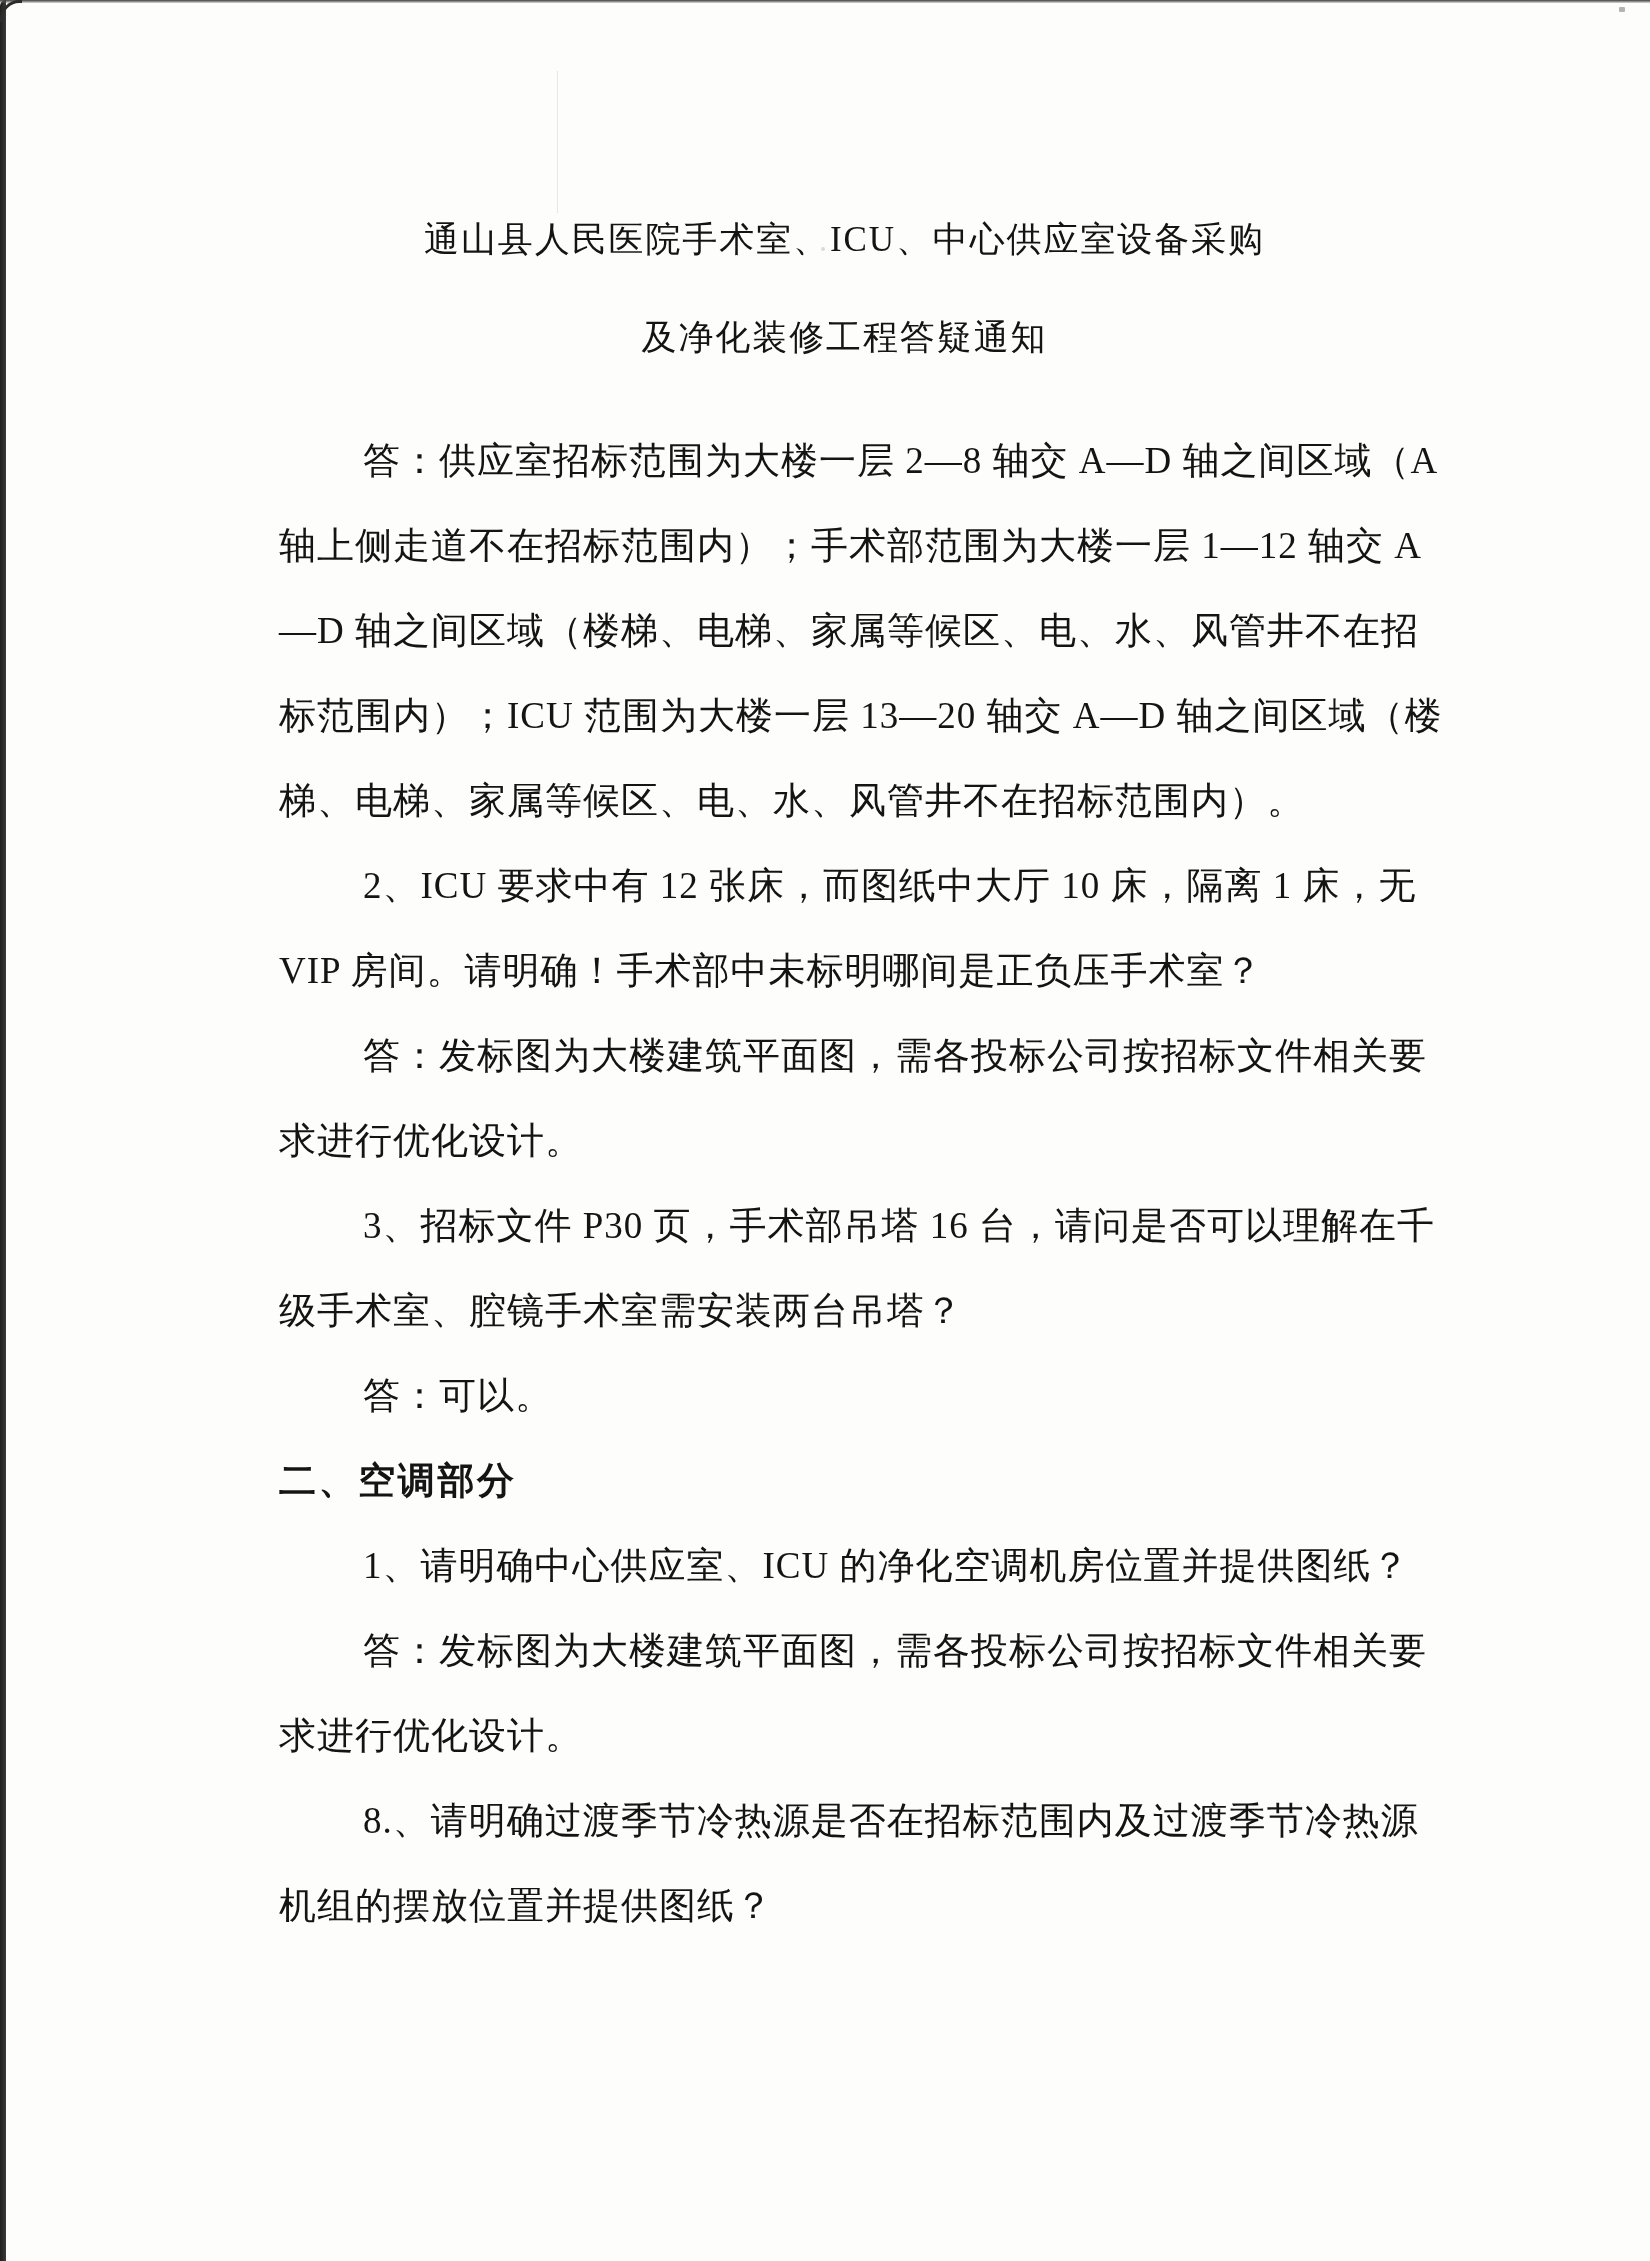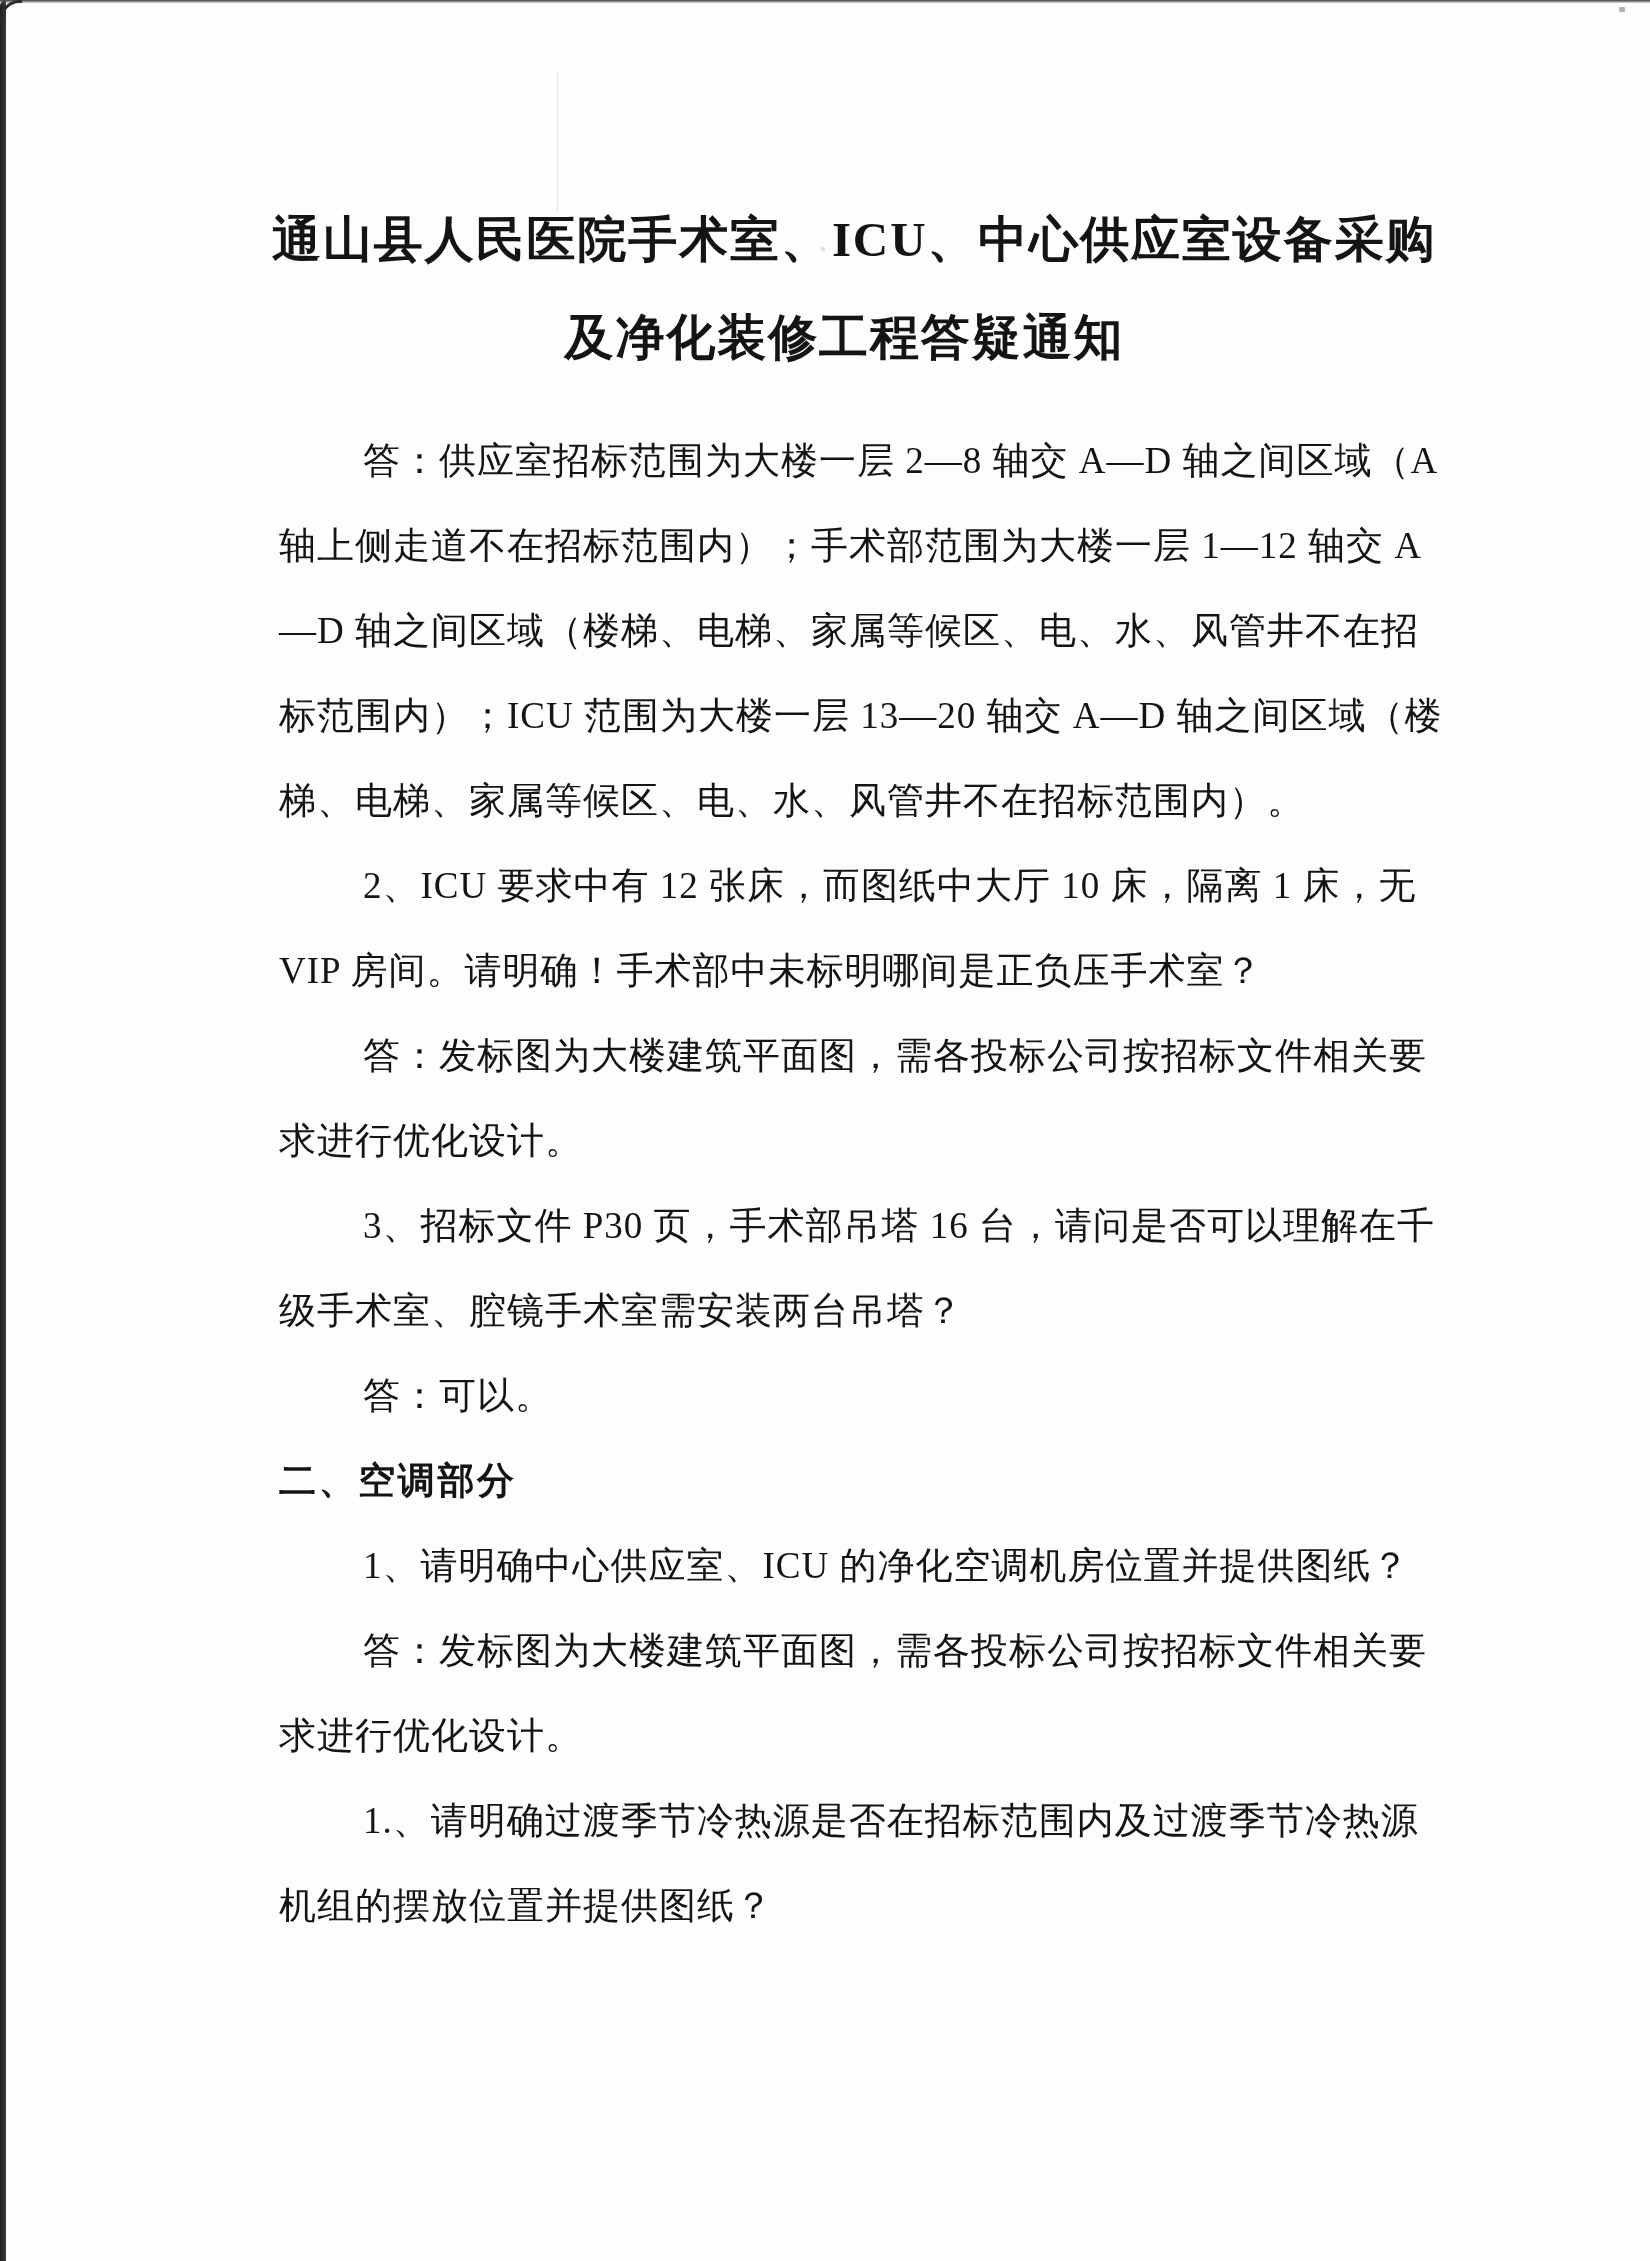--- a/index.html
+++ b/index.html
@@ -62,22 +62,22 @@
     background: #b9bec4;
     opacity: 0.35;
   }
   
   .title {
     position: absolute;
     top: 191px;
     left: 272px;
     width: 1145px;
     text-align: center;
-    font-size: 49px;
-    font-weight: bold;
+    font-size: 35px;
+    font-weight: normal;
     line-height: 98px;
     letter-spacing: 1.9px;
     white-space: nowrap;
   }
   
   .content {
     position: absolute;
     top: 418px;
     left: 279px;
     width: 1138px;
@@ -124,18 +124,18 @@
     <div class="line">VIP 房间。请明确！手术部中未标明哪间是正负压手术室？</div>
     <div class="line indent">答：发标图为大楼建筑平面图，需各投标公司按招标文件相关要</div>
     <div class="line">求进行优化设计。</div>
     <div class="line indent">3、招标文件 P30 页，手术部吊塔 16 台，请问是否可以理解在千</div>
     <div class="line">级手术室、腔镜手术室需安装两台吊塔？</div>
     <div class="line indent">答：可以。</div>
     <div class="line heading">二、空调部分</div>
     <div class="line indent">1、请明确中心供应室、ICU 的净化空调机房位置并提供图纸？</div>
     <div class="line indent">答：发标图为大楼建筑平面图，需各投标公司按招标文件相关要</div>
     <div class="line">求进行优化设计。</div>
-    <div class="line indent">1.、请明确过渡季节冷热源是否在招标范围内及过渡季节冷热源</div>
+    <div class="line indent">8.、请明确过渡季节冷热源是否在招标范围内及过渡季节冷热源</div>
     <div class="line">机组的摆放位置并提供图纸？</div>
   </div>
 
 </div>
 
 
 </body></html>

